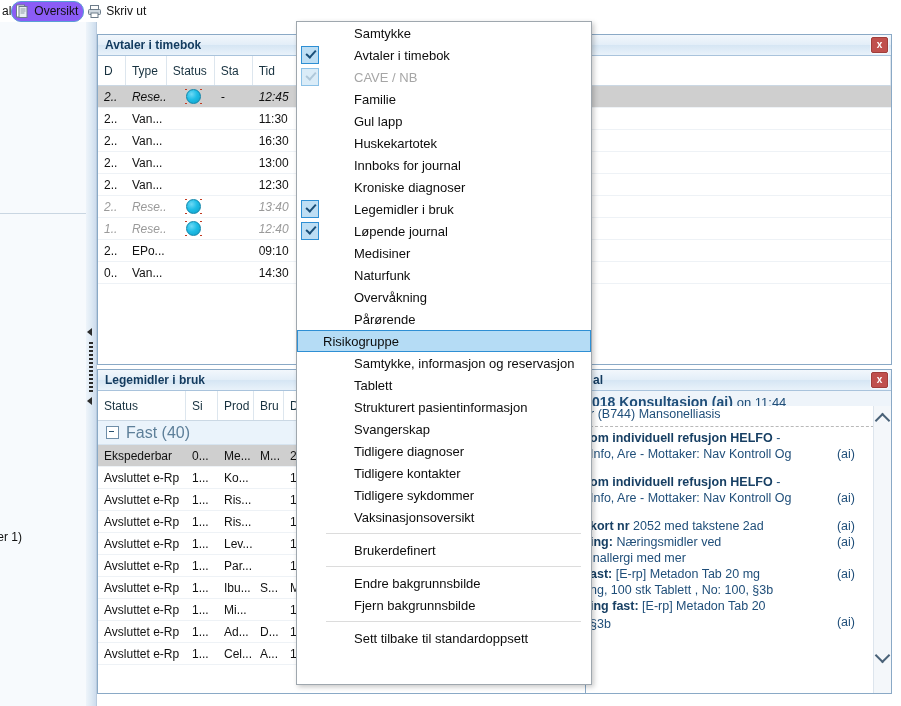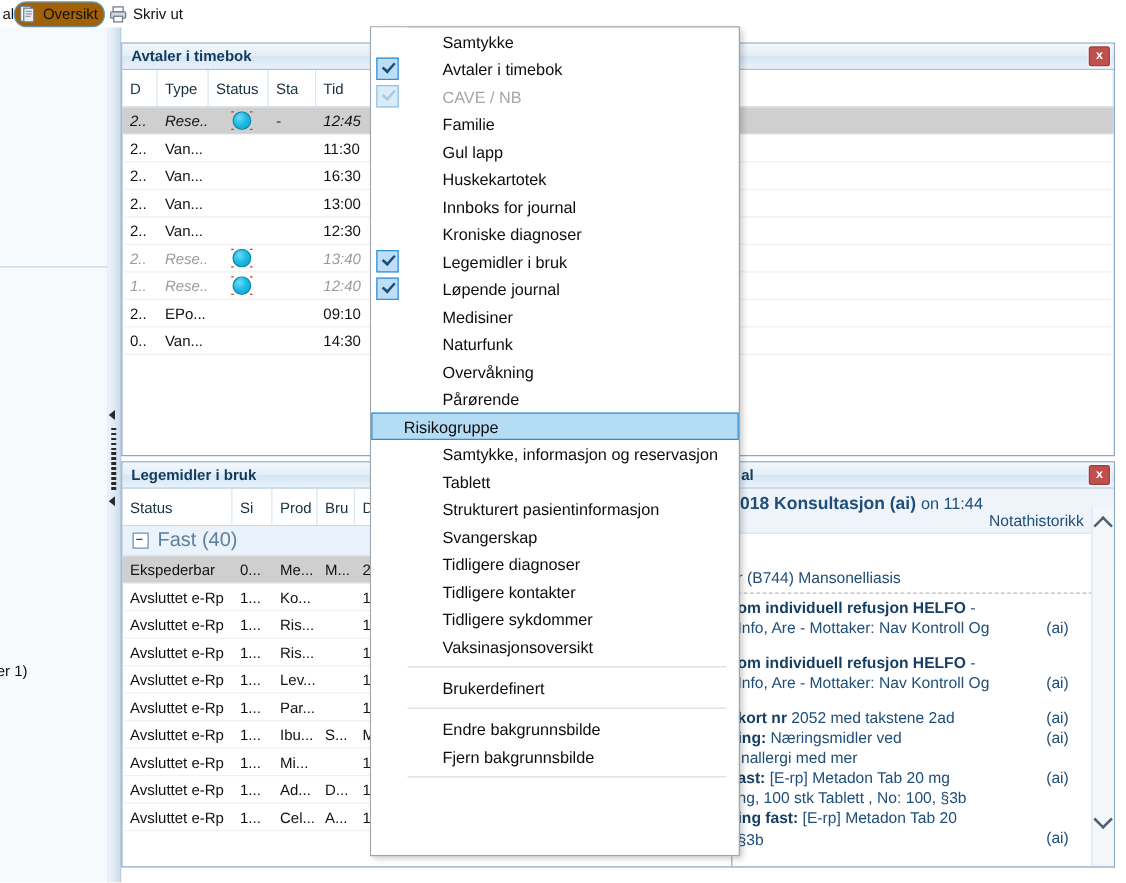--- a/index.html
+++ b/index.html
@@ -40,21 +40,21 @@
     align-items: center;
     gap: 4px;
     height: 20px;
     padding: 0 5px 0 3px;
     font-size: 12px;
     color: #111;
     white-space: nowrap;
   }
   .tb-btn.active {
     border: 1px solid #5a9fd4;
-    background: #a16207;
+    background: #8b5cf6;
     border-radius: 10px;
     height: 19px;
   }
   .icon-doc {
     width: 15px; height: 15px;
     position: relative;
     flex: 0 0 auto;
   }
   .icon-doc svg { display:block; }
 
@@ -241,21 +241,20 @@
   .j-title .lt { font-weight: normal; color:#1f4e79; font-size:13px; }
   .j-sub {
     position:absolute; right:24px; top:19px;
     font-size:12.5px; color:#1f4e79;
   }
   .j-body {
     position:absolute;
     left:0; top:36px; right:0; bottom:0;
     overflow:hidden;
     background:#fff;
-    margin-top:48px;
   }
   .j-line {
     font-size: 12.5px;
     color:#1f4e79;
     white-space: nowrap;
     padding: 1px 0 1px 4px;
     position: relative;
   }
   .j-line b { color:#173f63; }
   .j-dashed {
@@ -730,16 +729,19 @@
           <span class="lbl">Brukerdefinert</span>
         </div>
         <div class="ctx-sep"></div>
         <div class="ctx-item">
           <span class="lbl">Endre bakgrunnsbilde</span>
         </div>
         <div class="ctx-item">
           <span class="lbl">Fjern bakgrunnsbilde</span>
         </div>
         <div class="ctx-sep"></div>
+        <div class="ctx-item">
+          <span class="lbl">Sett tilbake til standardoppsett</span>
+        </div>
       </div>
   </div>
 
 </div>
 
 </body></html>

